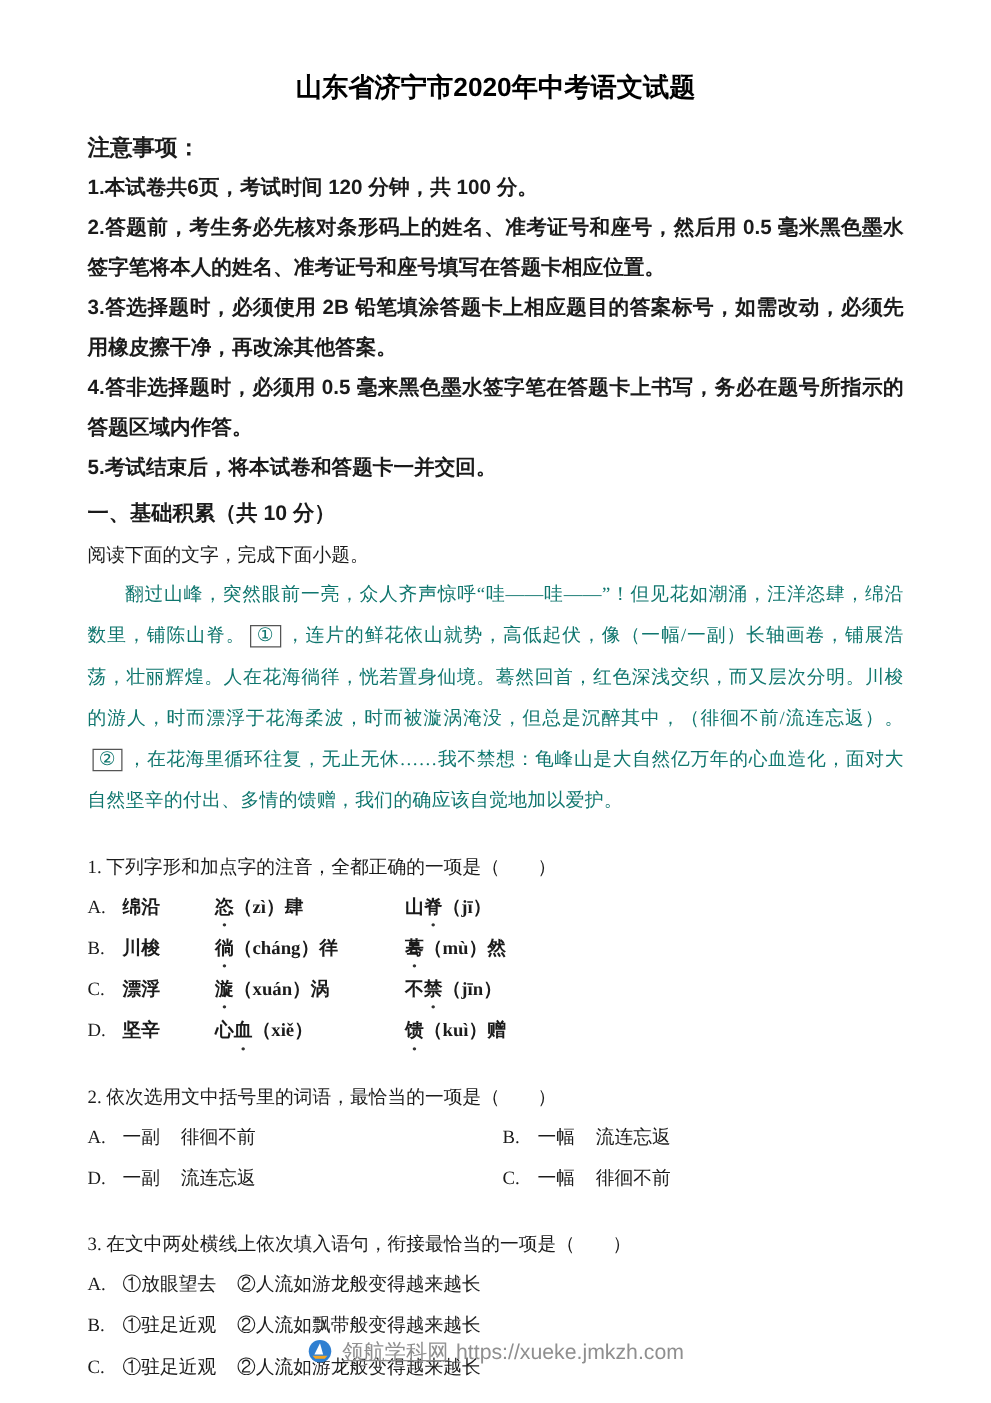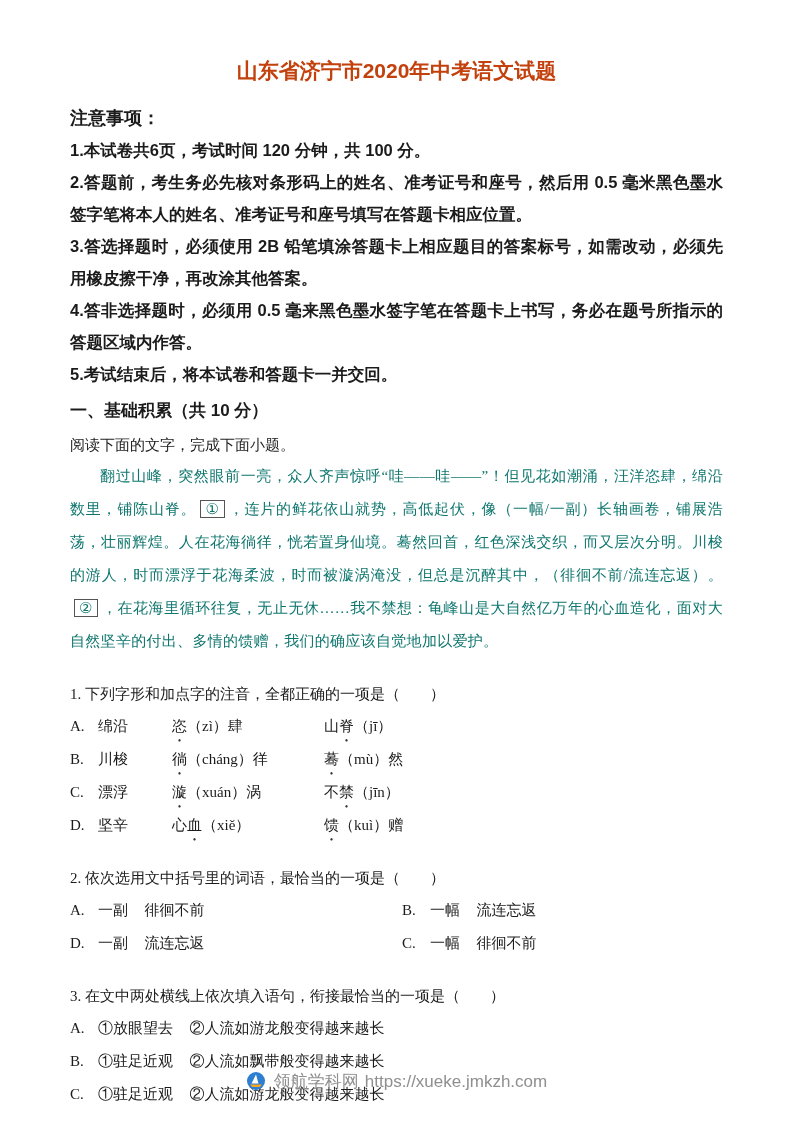--- a/index.html
+++ b/index.html
@@ -16,21 +16,21 @@
     background: #ffffff;
     padding: 56px 70px 0 70px;
     overflow: hidden;
   }
   .hei { font-family: "Liberation Sans", "DejaVu Sans", sans-serif; font-weight: 700; }
   .title {
     text-align: center;
     font-size: 21px;
     line-height: 30px;
     margin-bottom: 16px;
-    color: #c2410c;
+    color: #000000;
   }
   .notice-header { font-size: 18px; line-height: 32px; }
   .notice { font-size: 16.5px; line-height: 32px; text-align: justify; }
   .section-heading { font-size: 17px; line-height: 34px; margin-top: 4px; }
   .intro { font-size: 15px; line-height: 30px; margin-top: 2px; }
   .passage {
     font-size: 15px;
     line-height: 33px;
     text-align: justify;
     text-indent: 2em;
@@ -40,21 +40,21 @@
   .boxed {
     border: 1px solid #555;
     padding: 0 4px;
     margin: 0 4px;
   }
   .question { margin-top: 20px; }
   .stem { font-size: 15px; line-height: 32px; }
   .options { font-size: 15px; }
   .opt { line-height: 33px; white-space: nowrap; }
   .opt-label { display: inline-block; min-width: 28px; }
-  .cell { display: inline-block; }
+  .cell { display: inline-block; font-weight: bold; }
   .c0 { min-width: 74px; }
   .c1 { min-width: 152px; }
   .dotted { position: relative; }
   .dotted::after {
     content: "•";
     position: absolute;
     left: 50%;
     transform: translateX(-50%);
     bottom: -12px;
     font-size: 10px;
@@ -71,21 +71,21 @@
     position: absolute;
     left: 0;
     bottom: 26px;
     width: 100%;
     text-align: center;
     color: #8f8f8f;
     font-size: 17px;
     font-family: "Liberation Sans", "DejaVu Sans", sans-serif;
   }
   .logo { display: inline-block; vertical-align: -4px; margin-right: 8px; }
-  .site { margin-right: 6px; }
+  .site { margin-right: 6px; text-decoration: underline; }
 </style>
 </head>
 <body>
 
 <div class="page">
 
   <h1 class="title hei">山东省济宁市2020年中考语文试题</h1>
 
   <p class="notice-header hei">注意事项：</p>
   <div>

